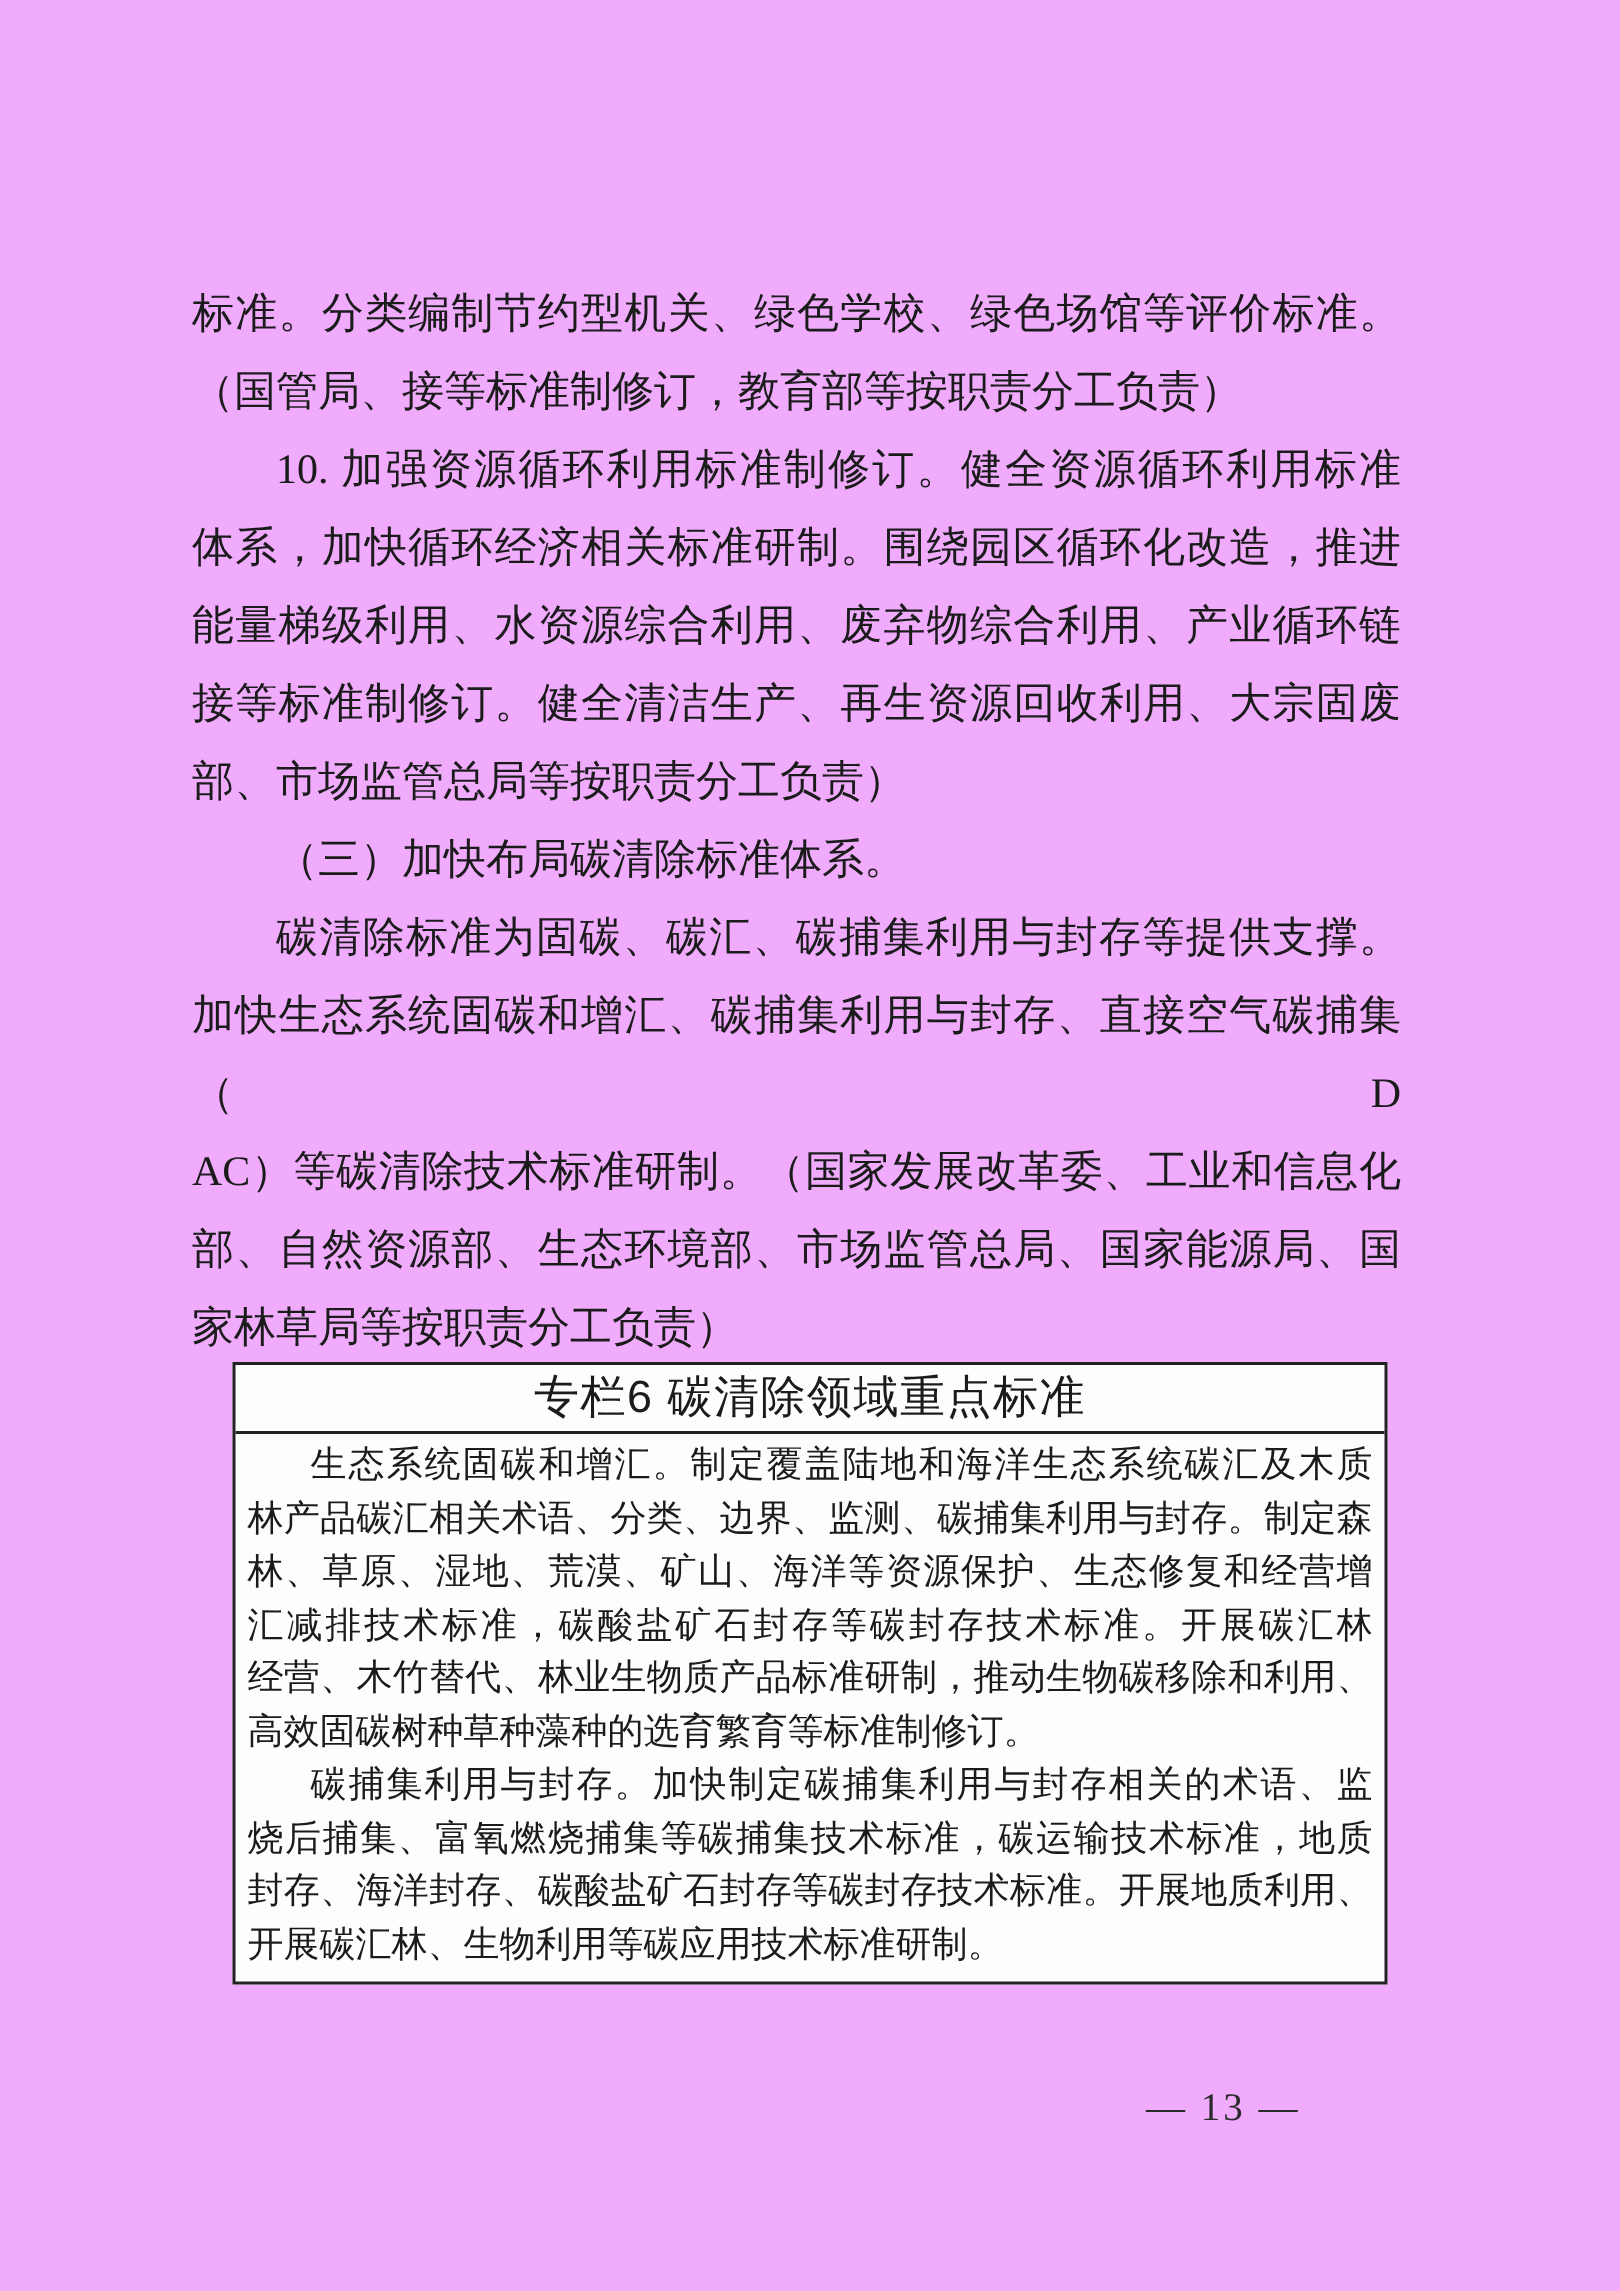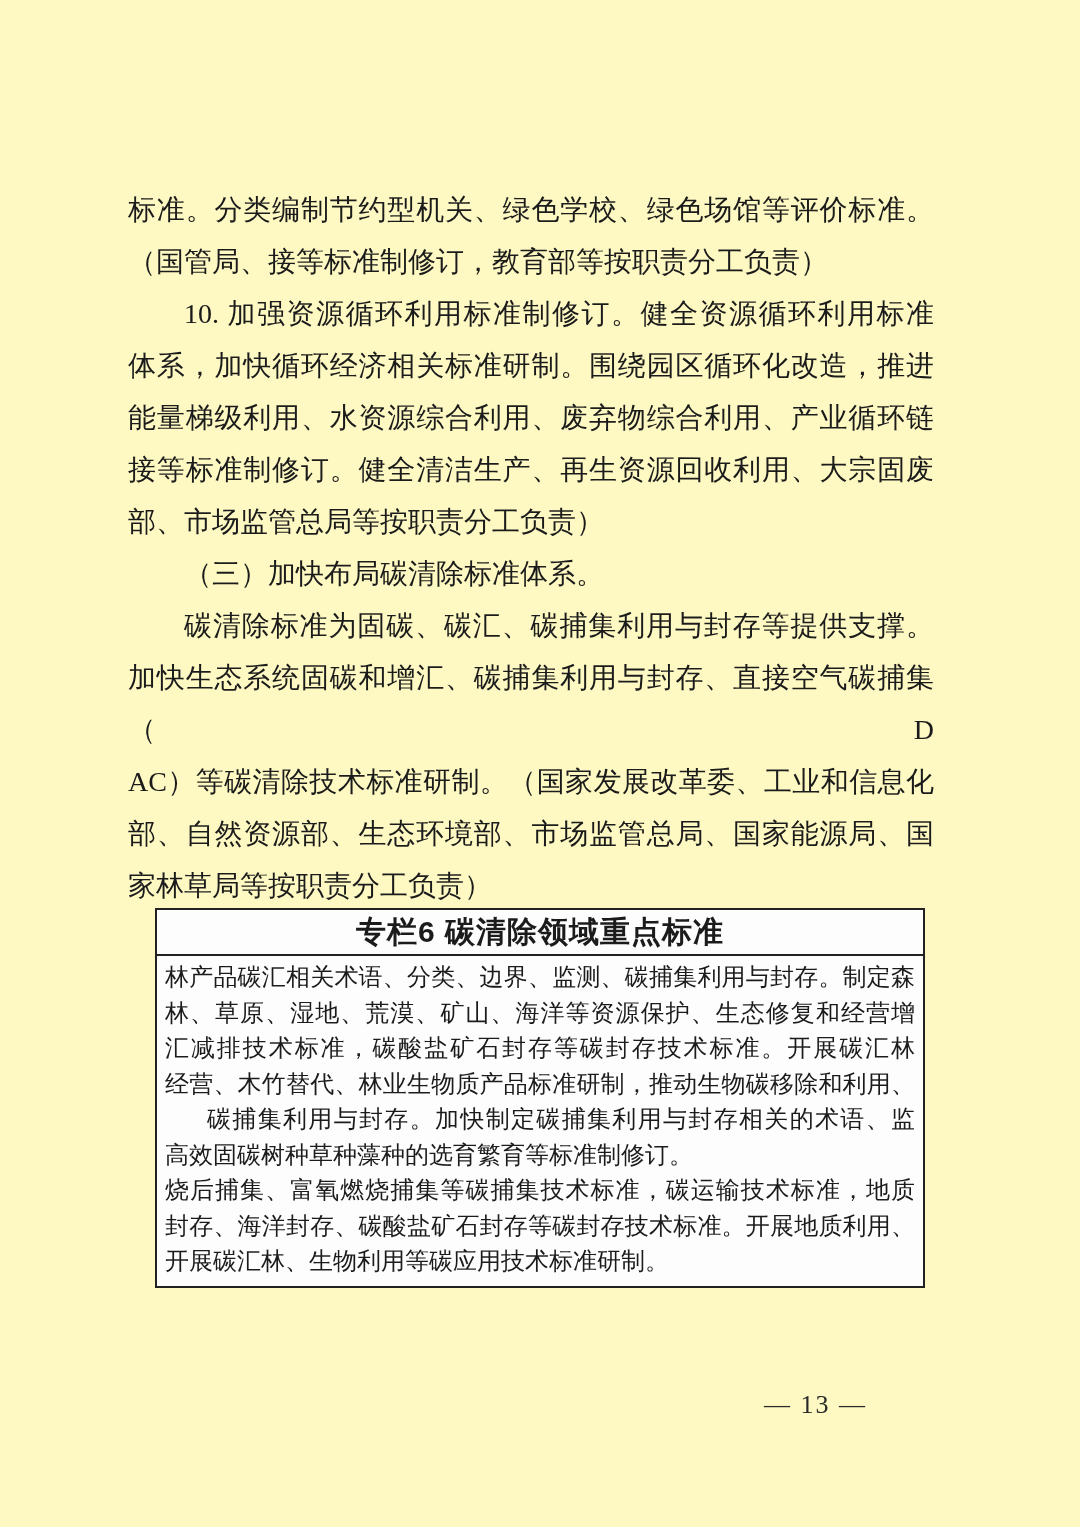--- a/index.html
+++ b/index.html
@@ -1,20 +1,20 @@
 <!DOCTYPE html>
 <html><head>
 <meta charset="utf-8">
 <style>
   html, body { margin: 0; padding: 0; }
   .page {
     position: relative;
     width: 1080px;
     height: 1527px;
-    background: #fef9c3;
+    background: #f0abfc;
     color: #1b1b1b;
     font-family: "Liberation Serif", "DejaVu Serif", serif;
     overflow: hidden;
   }
   .doc-body {
     position: absolute;
     left: 128px;
     top: 184px;
     width: 806px;
     font-size: 28px;
@@ -29,21 +29,21 @@
     top: 908px;
     width: 770px;
     border: 2px solid #222;
     background: #fdfdfd;
     box-sizing: border-box;
   }
   .panel-title {
     height: 44px;
     line-height: 44px;
     text-align: center;
-    font-weight: bold;
+    font-weight: normal;
     font-size: 30px;
     border-bottom: 2px solid #222;
     font-family: "Liberation Sans", "DejaVu Sans", sans-serif;
     letter-spacing: 1px;
   }
   .panel-body {
     padding: 4px 8px 6px 8px;
     font-size: 24px;
     line-height: 35.5px;
   }
@@ -76,26 +76,27 @@
     <div class="line j indent">碳清除标准为固碳、碳汇、碳捕集利用与封存等提供支撑。</div>
     <div class="line j">加快生态系统固碳和增汇、碳捕集利用与封存、直接空气碳捕集（D</div>
     <div class="line j">AC）等碳清除技术标准研制。（国家发展改革委、工业和信息化</div>
     <div class="line j">部、自然资源部、生态环境部、市场监管总局、国家能源局、国</div>
     <div class="line">家林草局等按职责分工负责）</div>
   </div>
 
   <div class="panel">
     <div class="panel-title">专栏6 碳清除领域重点标准</div>
     <div class="panel-body">
+      <div class="line j indent">生态系统固碳和增汇。制定覆盖陆地和海洋生态系统碳汇及木质</div>
       <div class="line j">林产品碳汇相关术语、分类、边界、监测、碳捕集利用与封存。制定森</div>
       <div class="line j">林、草原、湿地、荒漠、矿山、海洋等资源保护、生态修复和经营增</div>
       <div class="line j">汇减排技术标准，碳酸盐矿石封存等碳封存技术标准。开展碳汇林</div>
       <div class="line j">经营、木竹替代、林业生物质产品标准研制，推动生物碳移除和利用、</div>
+      <div class="line">高效固碳树种草种藻种的选育繁育等标准制修订。</div>
       <div class="line j indent">碳捕集利用与封存。加快制定碳捕集利用与封存相关的术语、监</div>
-      <div class="line">高效固碳树种草种藻种的选育繁育等标准制修订。</div>
       <div class="line j">烧后捕集、富氧燃烧捕集等碳捕集技术标准，碳运输技术标准，地质</div>
       <div class="line j">封存、海洋封存、碳酸盐矿石封存等碳封存技术标准。开展地质利用、</div>
       <div class="line">开展碳汇林、生物利用等碳应用技术标准研制。</div>
     </div>
   </div>
 
   <div class="footer-pagenum">— 13 —</div>
 
 </div>
 

